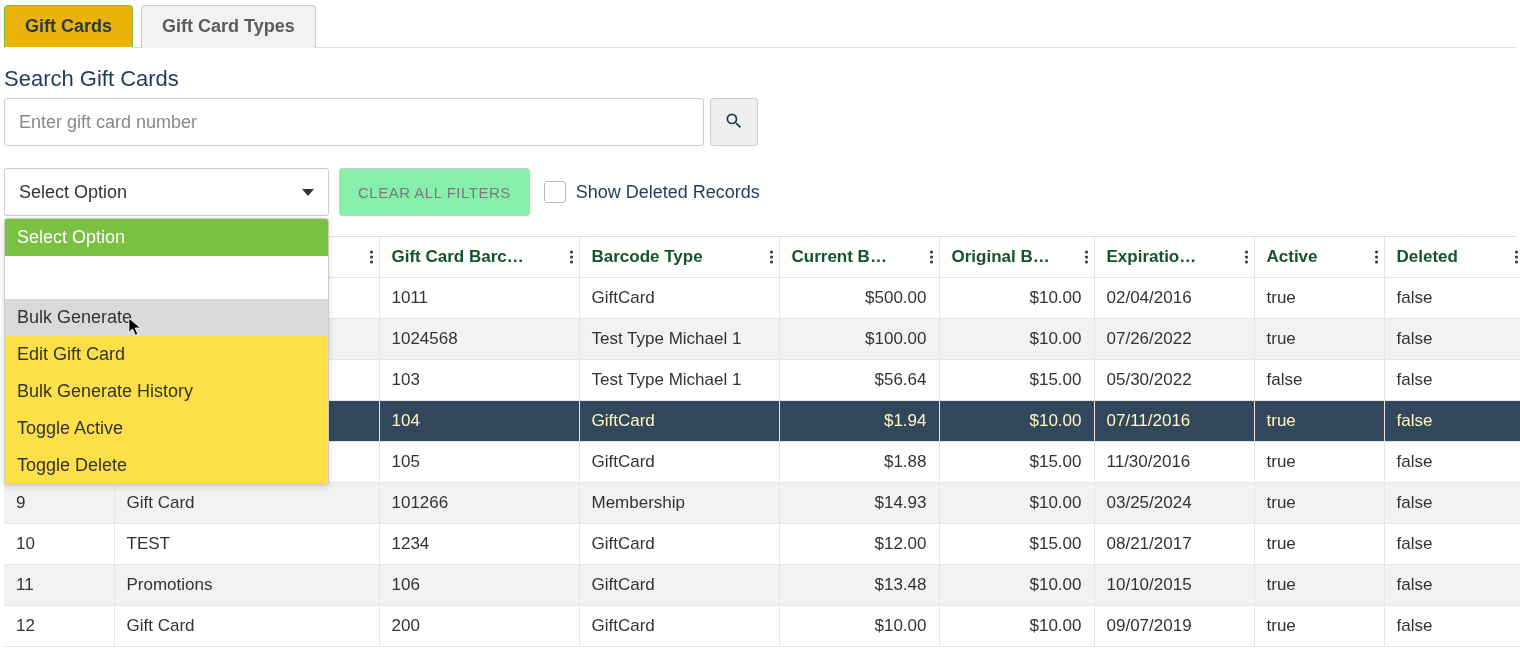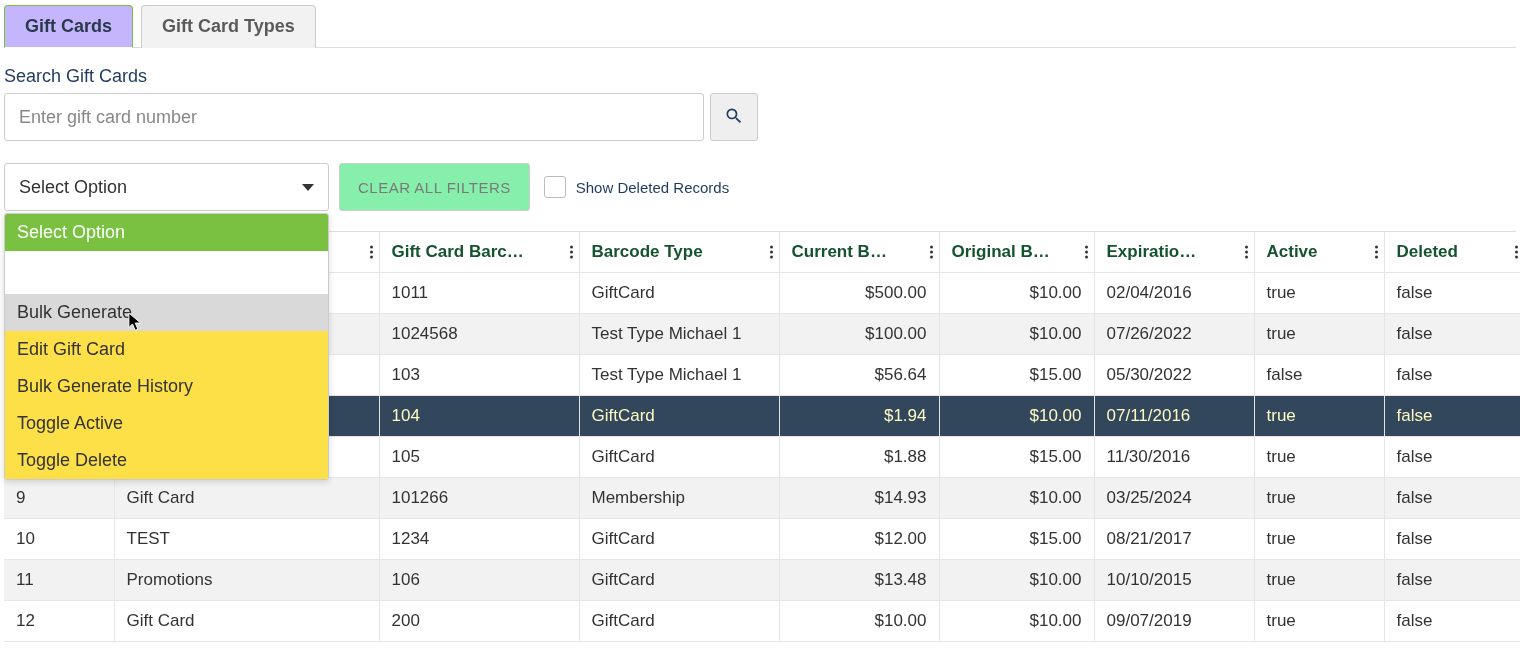--- a/index.html
+++ b/index.html
@@ -29,29 +29,29 @@
     border-radius: 4px 4px 0 0;
     background: #f2f2f2;
     color: #5a5a5a;
     cursor: pointer;
     font-size: 18px;
     font-weight: 600;
     position: relative;
     top: 1px;
   }
   .tab.active {
-    background: #c4b5fd;
+    background: #eab308;
     border-color: #7ac142;
     color: #2b3a4a;
     border-bottom: 1px solid #fff;
   }
   
   .search-label {
     margin: 18px 0 6px 0;
-    font-size: 18px;
+    font-size: 22px;
     color: #1f3a5f;
   }
   .search-row {
     display: flex;
     gap: 6px;
     align-items: stretch;
   }
   .search-input {
     width: 700px;
     height: 48px;
@@ -153,21 +153,21 @@
   }
   .checkbox {
     width: 22px;
     height: 22px;
     border: 1px solid #bbb;
     border-radius: 3px;
     background: #fff;
     cursor: pointer;
   }
   .checkbox-label {
-    font-size: 15px;
+    font-size: 18px;
     color: #1f3a5f;
   }
   
   .table-wrap {
     margin-top: 20px;
     border-top: 1px solid #ddd;
   }
   table {
     width: 100%;
     border-collapse: collapse;

